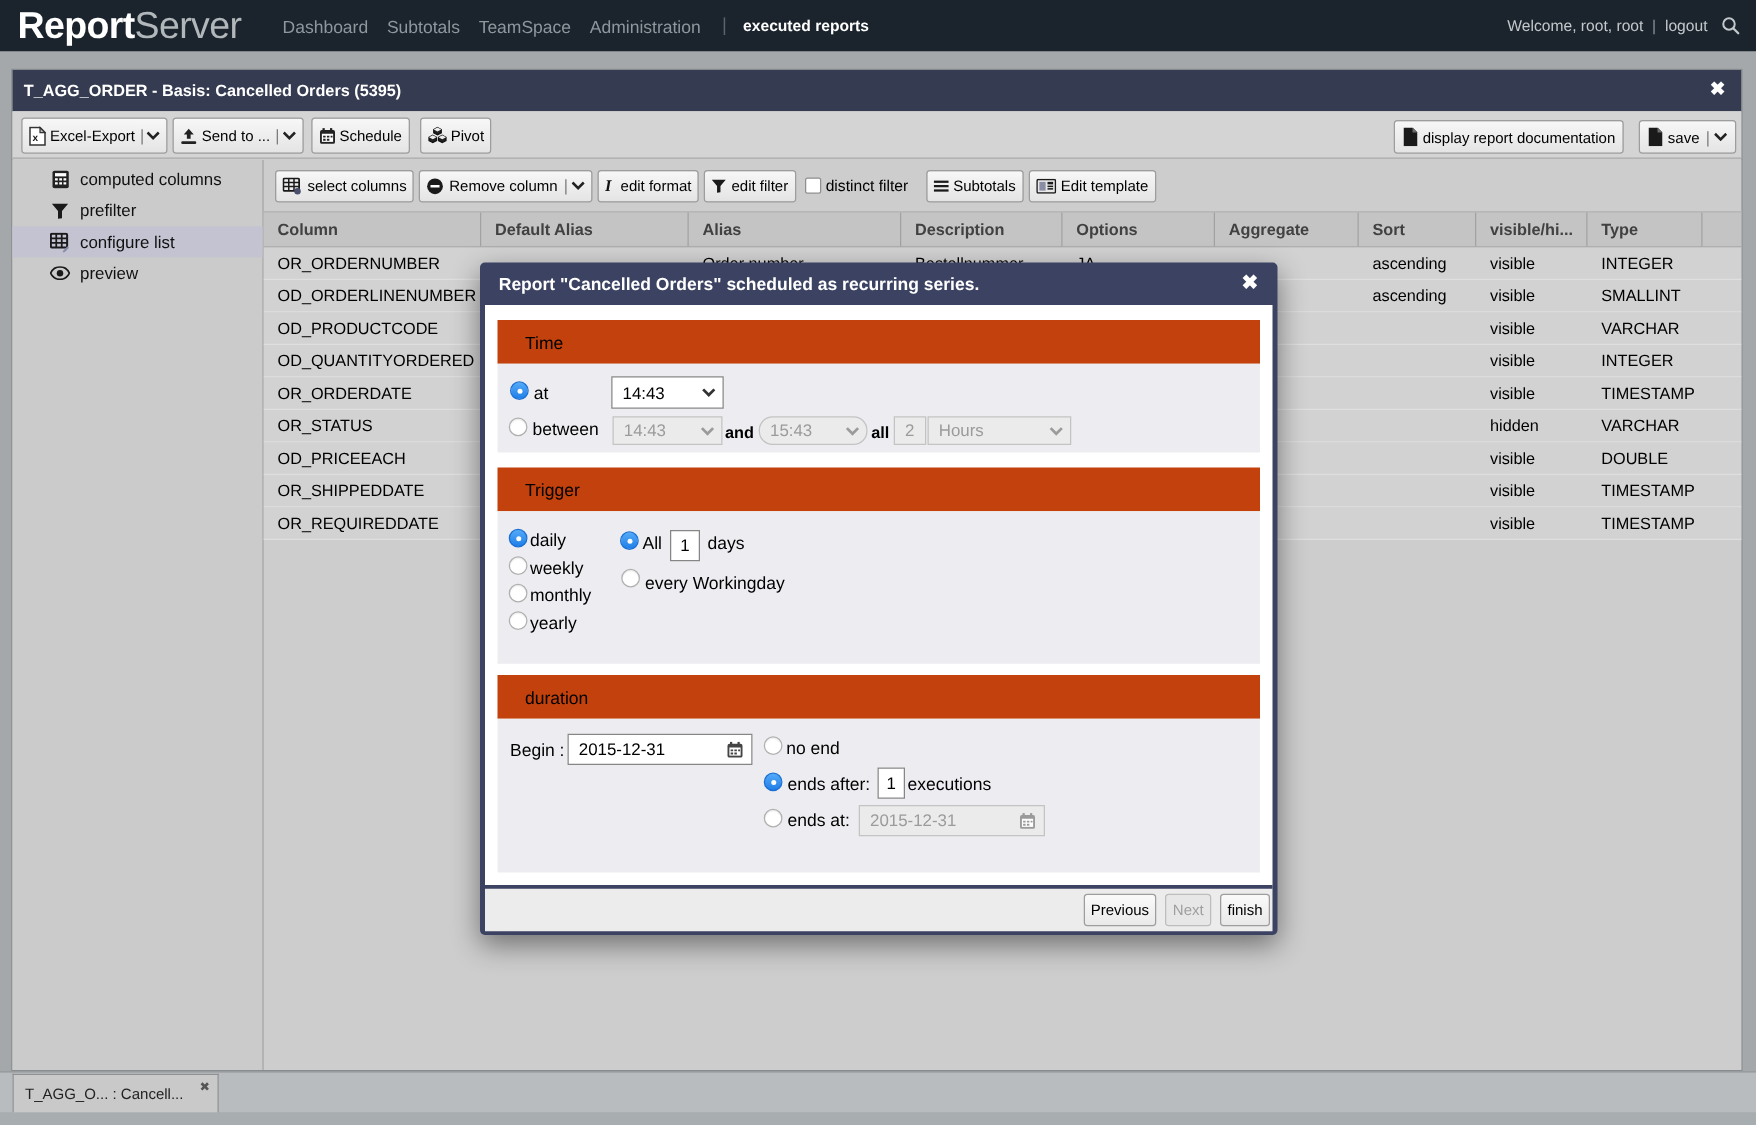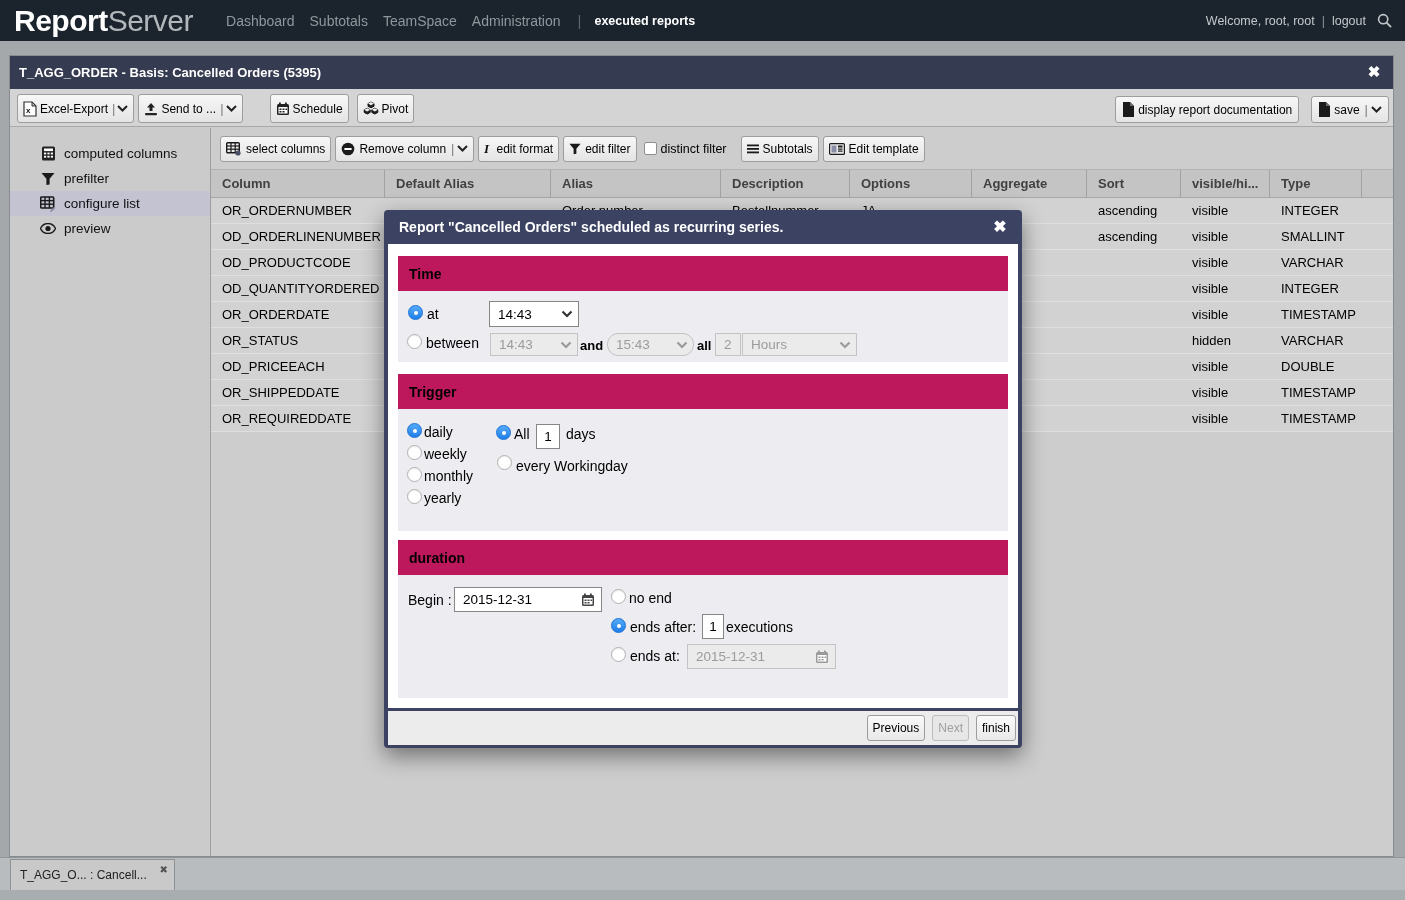--- a/index.html
+++ b/index.html
@@ -26,27 +26,27 @@
   .panel-close { position:absolute; right:10px; top:7px; width:18px; height:18px; color:#fff; font-size:15px; font-weight:bold; text-align:center; line-height:18px; cursor:pointer; }
 
   .panel-toolbar { position:absolute; left:0; top:33px; width:100%; height:38px; background:#d4d4d4; border-bottom:1px solid #a9a9a9; }
 
   .btn { display:inline-flex; align-items:center; height:29px; background:linear-gradient(#f7f7f7,#e4e4e4); border:1px solid #9d9d9d; border-radius:3px; font-size:12px; color:#000; padding:0 5px; gap:3px; cursor:pointer; white-space:nowrap; }
   .btn .caret-sep { color:#7d7d7d; margin:0 -1px 0 1px; font-size:13px; }
   .btn.small { height:26px; font-size:12px; padding:0 5px; gap:4px; }
 
   .ptb-left { position:absolute; left:7px; top:5px; display:flex; }
   .ptb-left .btn:nth-child(1){ margin-right:4px; }
-  .ptb-left .btn:nth-child(2){ margin-right:27px; }
+  .ptb-left .btn:nth-child(2){ margin-right:6px; }
   .ptb-left .btn:nth-child(3){ margin-right:8px; }
   .ptb-right { position:absolute; right:4px; top:7px; display:flex; gap:12px; }
   .ptb-right .btn { height:27px; font-size:12px; padding:0 6px; gap:4px; }
 
   
-  .sidebar { position:absolute; left:0; top:72px; width:201px; height:728px; background:#cbcbcb; border-right:1px solid #9e9e9e; padding-top:13px; }
+  .sidebar { position:absolute; left:0; top:72px; width:201px; height:728px; background:#cbcbcb; border-right:1px solid #9e9e9e; padding-top:3px; }
   .side-item { height:25px; display:flex; align-items:center; padding-left:30px; gap:8px; font-size:13.5px; color:#111; cursor:pointer; }
   .side-item.active { background:#c3c3d2; }
   .side-item .ic { width:16px; height:16px; display:inline-flex; align-items:center; justify-content:center; }
 
   
   .grid-area { position:absolute; left:201px; top:72px; width:1182px; height:728px; background:#cdcdcd; }
   .grid-toolbar { position:absolute; left:0; top:0; width:100%; height:41px; display:flex; align-items:center; padding-left:9px; }
   .grid-toolbar .btn { margin-right:4px; }
   .chk-wrap { display:flex; align-items:center; gap:4px; margin:0 14px 0 3px; font-size:12.5px; }
   .chk { width:13px; height:13px; background:#fff; border:1px solid #8f8f8f; border-radius:2px; }
@@ -66,21 +66,21 @@
   .tab-close { position:absolute; right:6px; top:4px; font-size:10px; color:#555; cursor:pointer; }
   .bottom-strip2 { position:absolute; left:0; top:890px; width:1405px; height:10px; background:#a8adb0; }
 
   
   .modal { position:absolute; left:384px; top:210px; width:638px; height:538px; background:#3c4262; border-radius:4px; box-shadow:0 8px 22px rgba(0,0,0,0.45); }
   .modal-titlebar { position:absolute; left:0; top:0; width:100%; height:34px; display:flex; align-items:center; }
   .modal-titlebar .t { color:#fff; font-weight:bold; font-size:14px; margin-left:15px; }
   .modal-close { position:absolute; right:13px; top:8px; width:18px; height:18px; color:#fff; font-weight:bold; font-size:16px; line-height:18px; text-align:center; cursor:pointer; }
   .modal-body { position:absolute; left:4px; top:34px; width:630px; height:464px; background:#ffffff; }
   .msection { position:absolute; left:10px; width:610px; }
-  .msec-head { height:35px; background:#be185d; display:flex; align-items:center; padding-left:11px; font-size:14px; font-weight:bold; color:#000; }
+  .msec-head { height:35px; background:#c2410c; display:flex; align-items:center; padding-left:22px; font-size:14px; font-weight:normal; color:#000; }
   .msec-body { background:#ededf1; position:relative; }
   .sec-time { top:12px; }
   .sec-time .msec-body { height:71px; }
   .sec-trigger { top:130px; }
   .sec-trigger .msec-body { height:122px; }
   .sec-duration { top:296px; }
   .sec-duration .msec-body { height:123px; }
 
   .radio { width:15px; height:15px; border-radius:50%; position:absolute; }
   .radio.off { background:#fff; border:1px solid #b0b0b0; box-shadow:inset 0 1px 1px rgba(0,0,0,0.08); }

